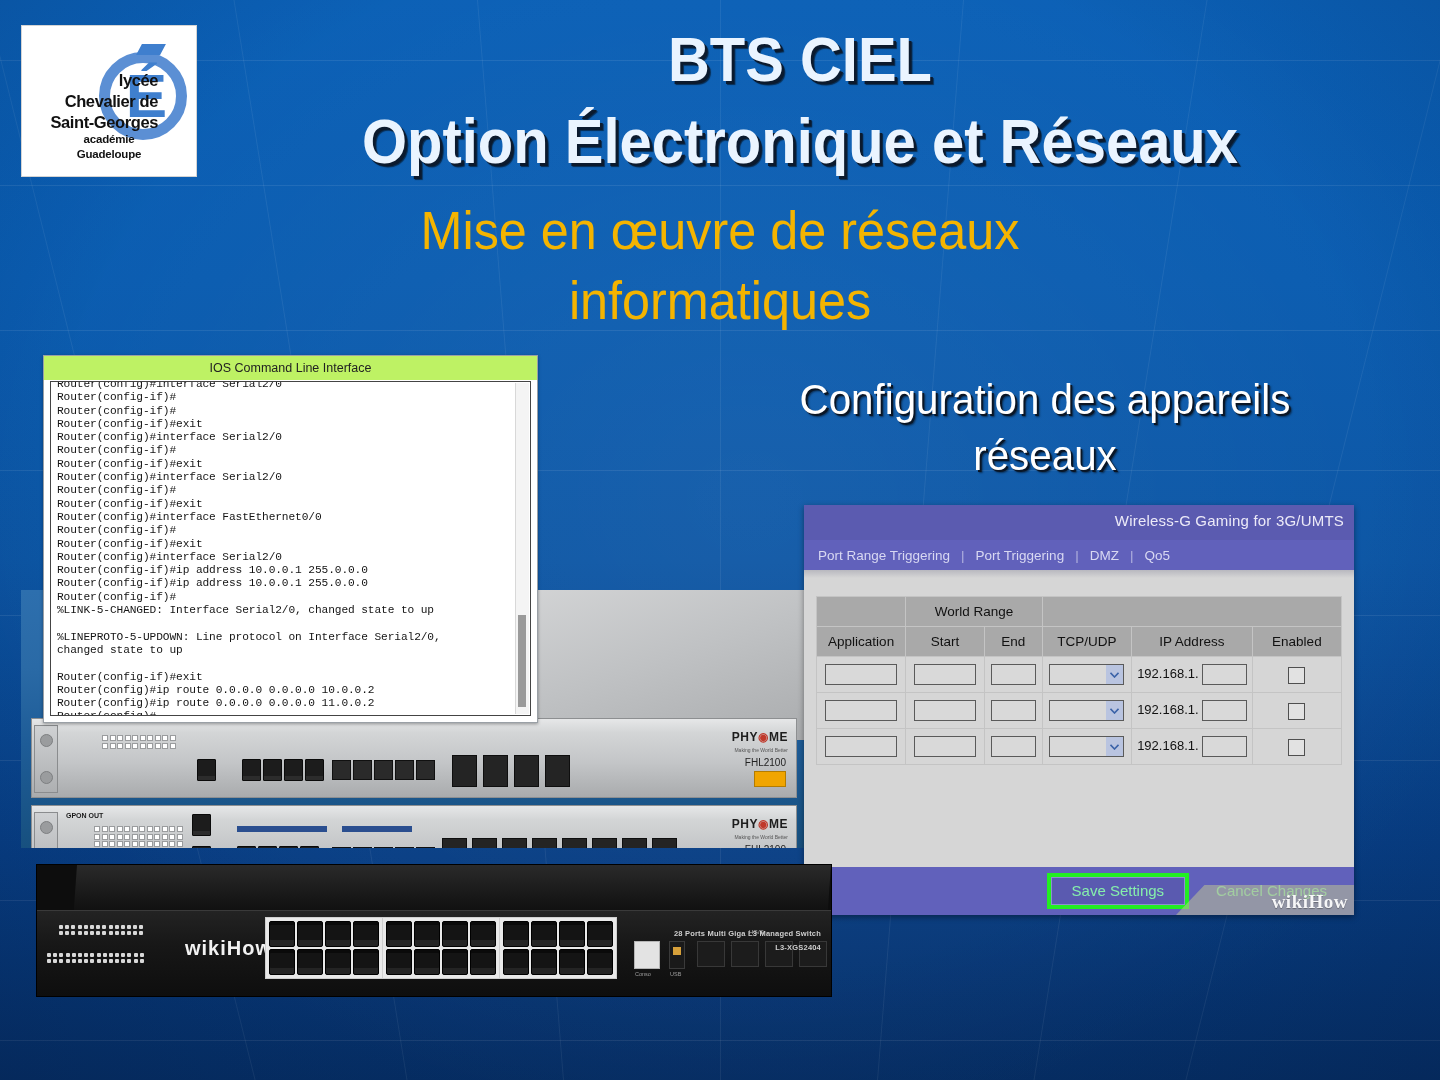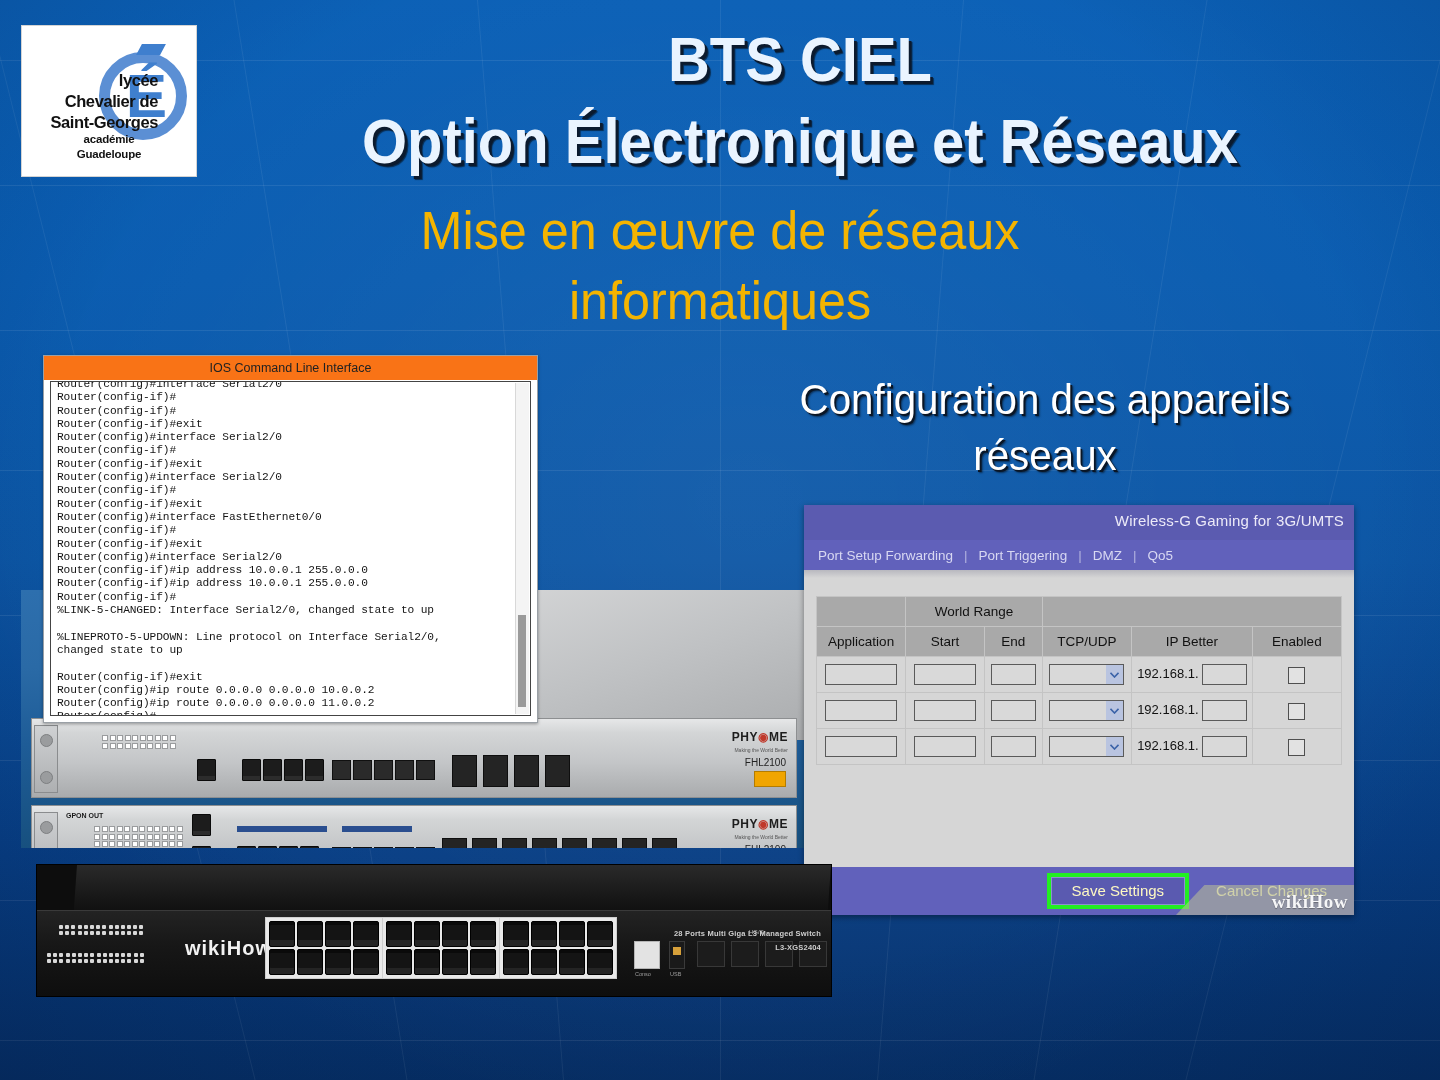--- a/index.html
+++ b/index.html
@@ -151,21 +151,21 @@
 
   
   .term{
     position:absolute;left:43px;top:355px;width:495px;height:368px;
     background:#ffffff;border:1px solid #9aa0a6;box-sizing:border-box;
     box-shadow:0 1px 3px rgba(0,0,0,.35);
   }
   .term-title{
     height:24px;line-height:24px;text-align:center;
     font-family:"Liberation Sans", sans-serif;font-size:12.5px;color:#222;
-    background:#f97316;
+    background:#bef264;
   }
   .term-body{
     position:absolute;left:6px;right:6px;top:25px;bottom:6px;
     border:1px solid #444;background:#fff;box-sizing:border-box;overflow:hidden;
   }
   .term-text{
     position:absolute;left:6px;top:-4px;right:20px;
     font-family:"Liberation Mono","DejaVu Sans Mono", monospace;
     font-size:11.2px;line-height:13.3px;color:#141414;white-space:pre;
     letter-spacing:-0.1px;
@@ -241,21 +241,21 @@
   .rt-foot{
     position:absolute;left:0;right:0;bottom:0;height:48px;background:#6161bb;
     display:flex;align-items:center;justify-content:flex-end;padding-right:6px;
   }
   .btn-save-wrap{
     border:4px solid #22ee22;padding:0;margin-right:6px;
     display:inline-block;line-height:0;
   }
   .btn{
     display:inline-block;
-    font-family:"Liberation Sans", sans-serif;font-size:15px;color:#fef9c3;
+    font-family:"Liberation Sans", sans-serif;font-size:15px;color:#86efac;
     padding:4px 20px;background:#5a5ab0;border:1px solid #8e8ed0;
     line-height:18px;
   }
   .btn.cancel{background:#6161bb;border-color:transparent;opacity:.85;text-align:right;}
   .wikihow{
     position:absolute;right:6px;bottom:2px;
     font-family:"Liberation Serif", serif;font-weight:700;font-size:19px;
     color:#ffffff;opacity:.92;letter-spacing:0.5px;
     text-shadow:0 1px 1px rgba(0,0,0,.35);
   }
@@ -526,21 +526,21 @@
     </div>
   </div>
 
   <div class="router">
     <div class="rt-head">
       <div class="model">Wireless-G Gaming for 3G/UMTS</div>
     </div>
 
 
     <div class="rt-sub">
-      <span>Port Setup Forwarding</span>
+      <span>Port Range Triggering</span>
       <span class="sep">|</span>
       <span>Port Triggering</span>
       <span class="sep">|</span>
       <span>DMZ</span>
       <span class="sep">|</span>
       <span>Qo5</span>
     </div>
 
     <div class="rt-gap"></div>
 
@@ -558,21 +558,21 @@
             <tr>
           <td class="hdr blank"></td>
           <td class="hdr" colspan="2">World Range</td>
           <td class="hdr blank" colspan="3"></td>
         </tr>
         <tr>
           <td class="hdr">Application</td>
           <td class="hdr">Start</td>
           <td class="hdr">End</td>
           <td class="hdr">TCP/UDP</td>
-          <td class="hdr">IP Better</td>
+          <td class="hdr">IP Address</td>
           <td class="hdr">Enabled</td>
         </tr>
 
         <tr class="cellrow">
           <td><span class="fld app"></span></td>
           <td><span class="fld num"></span></td>
           <td><span class="fld num2"></span></td>
           <td>
             <span class="sel">
               <span class="arrowbox">

